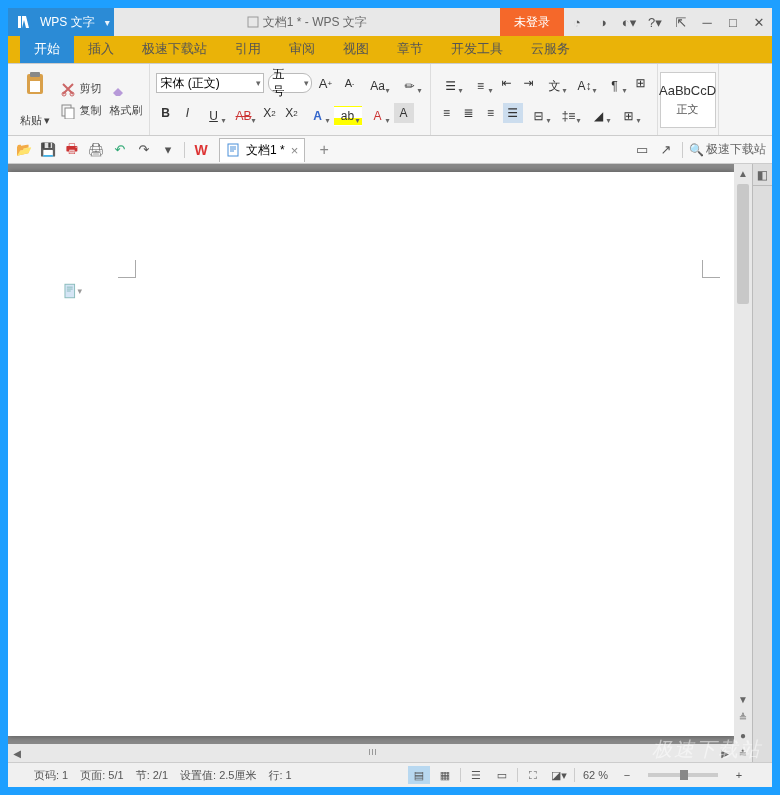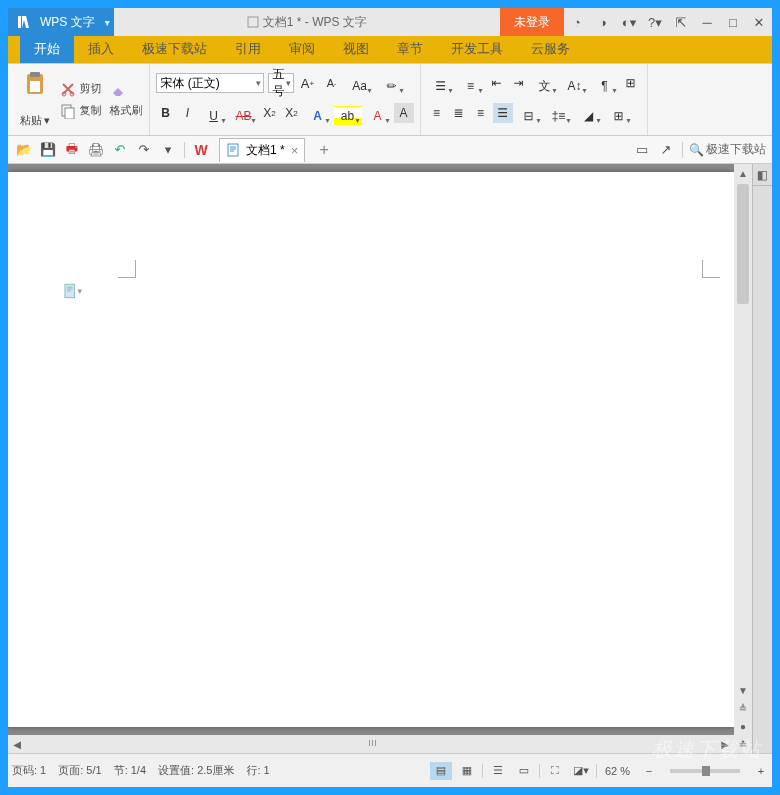--- a/index.html
+++ b/index.html
@@ -29,21 +29,21 @@
 .paste-big .lbl { font-size: 11px; color: #444; margin-top: 16px; display: flex; align-items: center; gap: 2px; }
 .col2 { display: flex; flex-direction: column; gap: 6px; margin-left: 4px; justify-content: flex-end; }
 .col2 .row { display: flex; align-items: center; gap: 4px; font-size: 11px; color: #444; cursor: pointer; }
 .col2 .ic { width: 16px; height: 16px; }
 
 .font-group { flex-direction: column; align-items: stretch; gap: 4px; padding: 6px; }
 .font-top { display: flex; gap: 4px; align-items: center; }
 .font-sel { border: 1px solid #bbb; background: #fff; height: 20px; font-size: 12px; padding: 0 16px 0 4px; position: relative; display: flex; align-items: center; }
 .font-sel .dd { position: absolute; right: 2px; font-size: 9px; color: #666; }
 .fn { width: 108px; }
-.fs { width: 26px; }
+.fs { width: 44px; border-radius: 9px; }
 .fbtn { width: 20px; height: 20px; display: flex; align-items: center; justify-content: center; border: 1px solid transparent; font-size: 12px; cursor: pointer; color: #333; }
 .fbtn.dd { width: 28px; position: relative; margin-top: 6px; }
 .fbtn.dd::after { content: "▾"; font-size: 8px; position: absolute; right: 1px; bottom: 0; color: #666; }
 .font-bot { display: flex; gap: 2px; align-items: center; }
 
 .para-group { flex-direction: column; align-items: stretch; gap: 4px; padding: 6px; }
 .para-row { display: flex; gap: 2px; align-items: center; }
 
 .style-group { padding: 4px 2px; }
 .style-box { border: 1px solid #ccc; background: #fff; width: 56px; height: 56px; display: flex; flex-direction: column; align-items: center; justify-content: center; font-size: 11px; cursor: pointer; }
@@ -74,21 +74,21 @@
 .vscroll .thumb { position: absolute; top: 2px; left: 3px; right: 3px; height: 120px; background: #c8c8c8; border-radius: 2px; }
 .sidepanel { width: 20px; background: #ddd; border-left: 1px solid #bbb; }
 .sidepanel .sp-btn { height: 22px; display: flex; align-items: center; justify-content: center; color: #666; font-size: 12px; border-bottom: 1px solid #bbb; cursor: pointer; }
 .hscroll { height: 18px; background: #e8e8e8; display: flex; }
 .hscroll .arr { width: 18px; display: flex; align-items: center; justify-content: center; font-size: 10px; color: #666; cursor: pointer; }
 .hscroll .track { flex: 1; position: relative; }
 .hscroll .handle { position: absolute; left: 48%; top: 5px; width: 30px; height: 6px; display: flex; justify-content: center; gap: 2px; }
 .hscroll .handle span { width: 1px; background: #999; }
 
 
-.statusbar { height: 34px; background: #f0f0f0; border-top: 1px solid #ccc; display: flex; align-items: center; font-size: 11px; color: #555; padding: 0 0; gap: 4px; }
+.statusbar { height: 25px; background: #f0f0f0; border-top: 1px solid #ccc; display: flex; align-items: center; font-size: 11px; color: #555; padding: 0 22px; gap: 4px; }
 .statusbar .sseg { padding: 0 4px; }
 .statusbar .ssep { width: 1px; height: 14px; background: #ccc; }
 .statusbar .spacer { flex: 1; }
 .statusbar .sic { width: 22px; height: 18px; display: flex; align-items: center; justify-content: center; cursor: pointer; color: #555; }
 .statusbar .sic.active { background: #b8d8f0; }
 .zoom-slider { width: 70px; height: 4px; background: #ccc; position: relative; margin: 0 6px; }
 .zoom-slider .kn { position: absolute; left: 32px; top: -3px; width: 8px; height: 10px; background: #888; }
 
 .watermark { position: absolute; right: 18px; bottom: 32px; color: rgba(255,255,255,.5); font-size: 20px; font-style: italic; pointer-events: none; letter-spacing: 2px; }
 
@@ -236,20 +236,26 @@
         <div class="fbtn">≣</div>
         <div class="fbtn">≡</div>
         <div class="fbtn" style="background:#cde">☰</div>
         <div class="fbtn dd">⊟</div>
         <div class="fbtn dd">‡≡</div>
         <div class="fbtn dd">◢</div>
         <div class="fbtn dd">⊞</div>
       </div>
     </div>
 
+    <div class="rgroup style-group">
+      <div class="style-box">
+        <span class="prev">AaBbCcD</span>
+        <span class="nm">正文</span>
+      </div>
+    </div>
   </div>
 
   <div class="qabar">
     <span class="qa" style="color:#d98b2b">📂</span>
     <span class="qa" style="color:#36c">💾</span>
     <span class="qa" style="color:#c33">🖶</span>
     <span class="qa" style="color:#555">🖨</span>
     <span class="qa" style="color:#3a7">↶</span>
     <span class="qa">↷</span>
     <span class="qa">▾</span>
@@ -309,21 +315,21 @@
       <span class="arr">≛</span>
     </div>
     <div class="sidepanel">
       <div class="sp-btn">◧</div>
     </div>
   </div>
 
   <div class="statusbar">
     <span class="sseg">页码: 1</span>
     <span class="sseg">页面: 5/1</span>
-    <span class="sseg">节: 1/4</span>
+    <span class="sseg">节: 2/1</span>
     <span class="sseg">设置值: 2.5厘米</span>
     <span class="sseg">行: 1</span>
     <span class="spacer"></span>
     <span class="sic active">▤</span>
     <span class="sic">▦</span>
     <span class="ssep"></span>
     <span class="sic">☰</span>
     <span class="sic">▭</span>
     <span class="ssep"></span>
     <span class="sic">⛶</span>

